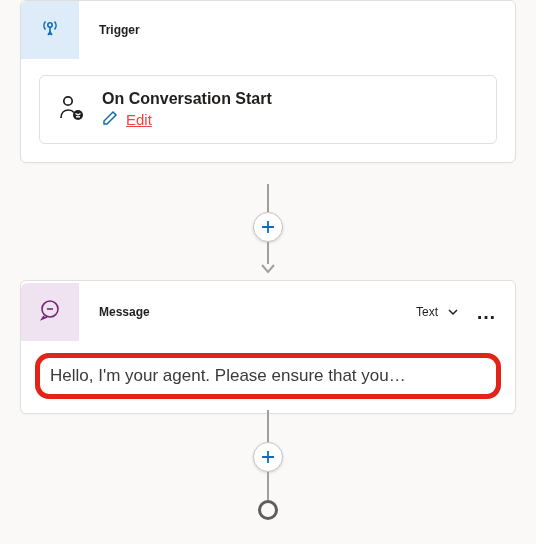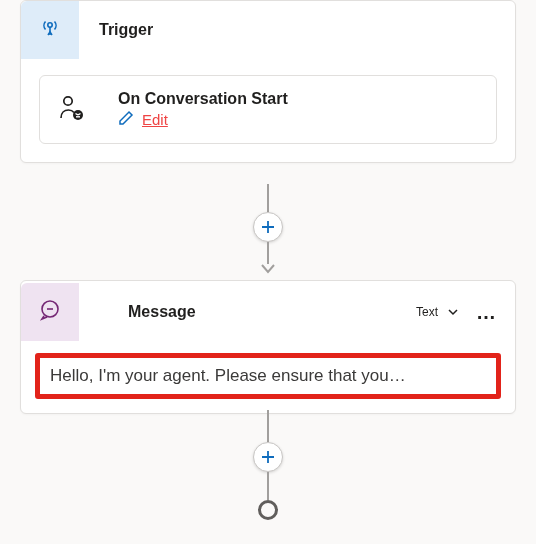--- a/index.html
+++ b/index.html
@@ -37,75 +37,75 @@
     height: 58px;
   }
   .header-icon-tile {
     width: 58px; height: 58px;
     display: flex; align-items: center; justify-content: center;
     border-top-left-radius: 6px;
   }
   .trigger-tile { background: #deecf9; }
   .message-tile { background: #efe3f1; }
   .card-header h2 {
-    font-size: 16px;
+    font-size: 12px;
     font-weight: 600;
     margin-left: 20px;
   }
 
   .inner-panel {
     margin: 16px 18px 0 18px;
     background: #fff;
     border: 1px solid #e1dfdd;
     border-radius: 6px;
     padding: 14px 16px;
     display: flex;
     align-items: center;
-    gap: 32px;
+    gap: 16px;
   }
   .inner-panel .inner-texts {
     display: flex; flex-direction: column; gap: 2px;
   }
   .inner-title {
     font-size: 16px; font-weight: 600;
   }
   .edit-link {
     display: inline-flex; align-items: center; gap: 8px;
     color: #ef4444; font-size: 15px;
     cursor: pointer;
   }
   .edit-link .edit-text { text-decoration: underline; }
 
   
   .message-card {
     position: absolute;
     left: 0; right: 0;
     top: 280px;
   }
-  .message-header { position: relative; height: 62px; gap: 29px; }
+  .message-header { position: relative; height: 62px; }
   .header-right {
     position: absolute; right: 14px; top: 0; bottom: 0;
     display: flex; align-items: center; gap: 12px;
   }
   .type-select {
     display: inline-flex; align-items: center; gap: 8px;
     font-size: 12px; cursor: pointer;
   }
   .type-select .chev { display: inline-flex; }
   .more-btn {
     font-size: 20px; font-weight: 700; letter-spacing: 1px;
     cursor: pointer; padding: 2px 4px;
   }
 
   .message-body {
     padding: 10px 14px 14px 14px;
   }
   .highlight-box {
     border: 5px solid #e2231a;
-    border-radius: 3px;
+    border-radius: 14px;
     padding: 8px 10px;
     font-size: 17px;
     color: #3b3a39;
     white-space: nowrap;
     overflow: hidden;
     text-overflow: ellipsis;
     cursor: text;
   }
 
   

